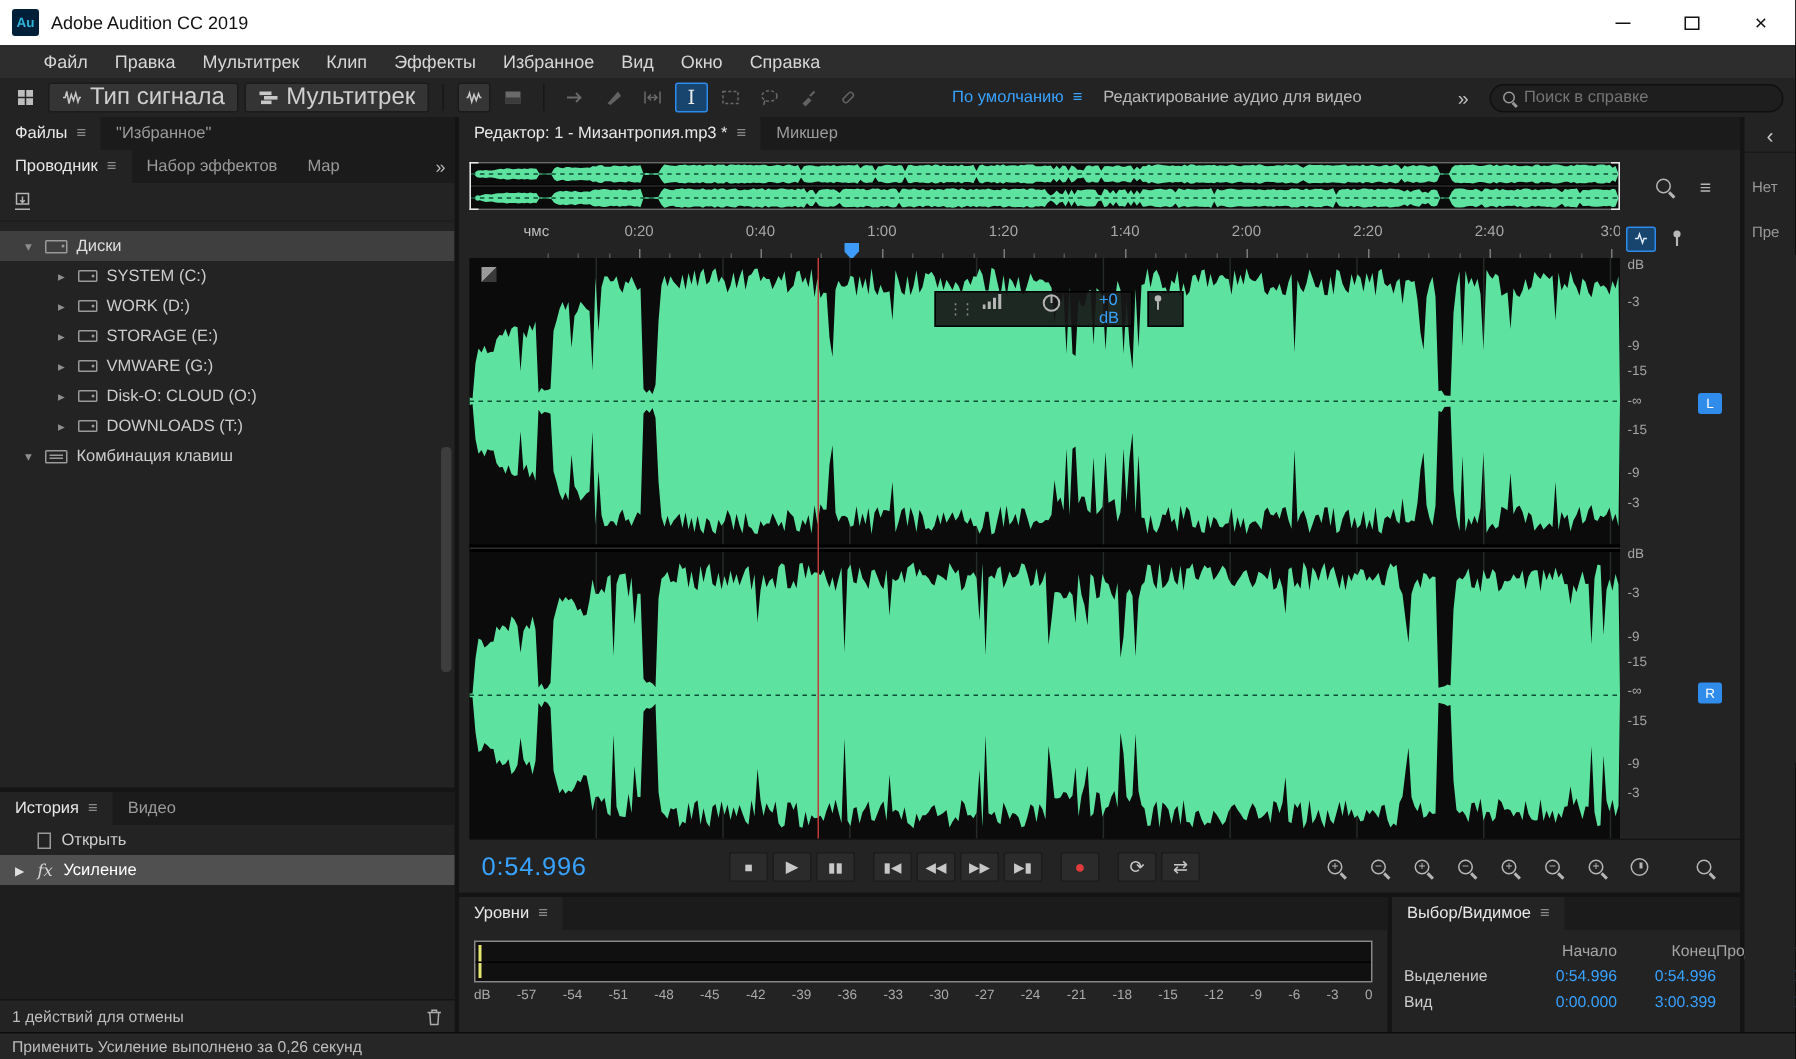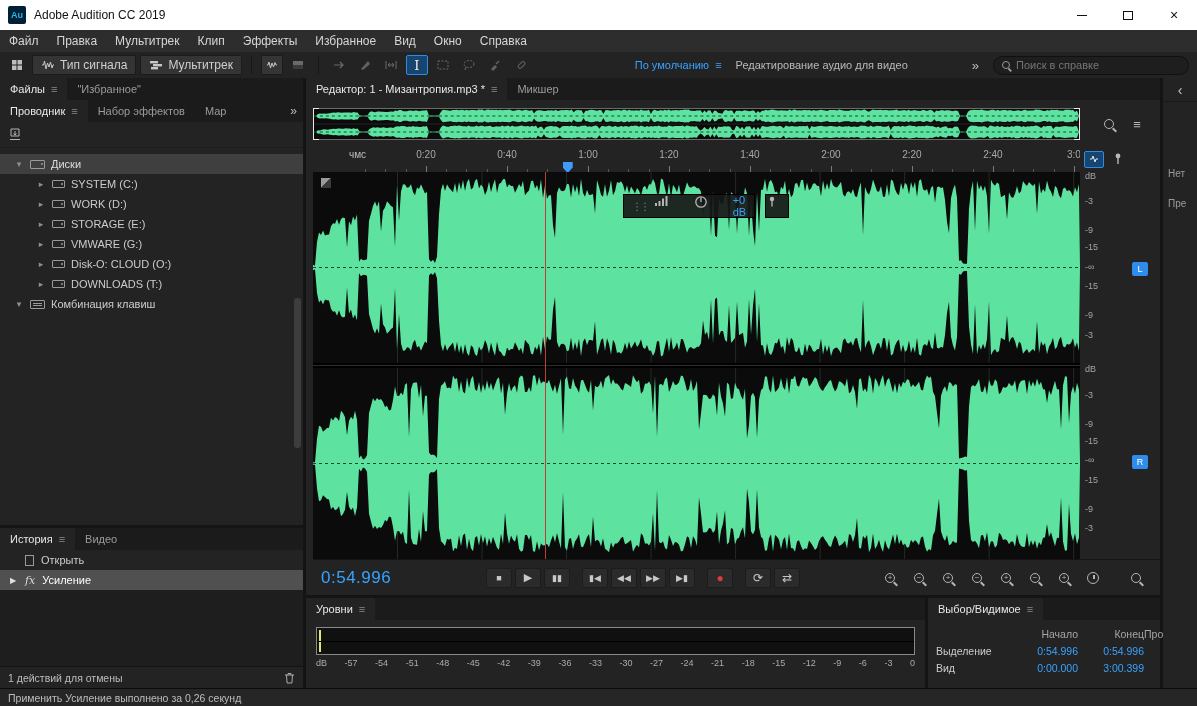--- a/index.html
+++ b/index.html
@@ -10,27 +10,27 @@
   
   .titlebar { height:30px; background:#ffffff; color:#000; display:flex; align-items:center; padding-left:8px; }
   .logo { width:18px; height:18px; background:#00203a; color:#2bb3d8; font-size:9px; font-weight:bold; display:flex; align-items:center; justify-content:center; border-radius:2px; }
   .wtitle { margin-left:8px; font-size:12px; color:#111; }
   .wincontrols { margin-left:auto; display:flex; height:30px; }
   .wc { width:46px; height:30px; display:flex; align-items:center; justify-content:center; font-size:14px; color:#111; cursor:default; }
   .wc .min { width:10px; height:1px; background:#111; display:block; }
   .wc .max { width:10px; height:9px; border:1px solid #111; display:block; }
 
   
-  .menubar { height:22px; background:#2d2d2d; display:flex; align-items:center; padding-left:0; }
+  .menubar { height:22px; background:#2d2d2d; display:flex; align-items:center; padding-left:20px; }
   .mitem { padding:0 9px; font-size:12px; color:#d6d6d6; line-height:22px; }
 
   
   .toolbar { height:26px; background:#232323; display:flex; align-items:center; padding:0 6px; gap:4px; }
   .tb-ic { display:flex; align-items:center; justify-content:center; width:22px; height:20px; }
-  .tb-btn { display:flex; align-items:center; gap:5px; background:#343434; border:1px solid #1b1b1b; border-radius:2px; color:#cfcfcf; height:20px; padding:0 8px; font-size:12px; font-family:inherit; }
+  .tb-btn { display:flex; align-items:center; gap:5px; background:#343434; border:1px solid #1b1b1b; border-radius:2px; color:#cfcfcf; height:20px; padding:0 8px; font-size:16px; font-family:inherit; }
   .sep { width:1px; height:18px; background:#171717; margin:0 5px; }
   .tool { width:22px; height:20px; display:flex; align-items:center; justify-content:center; opacity:.45; border-radius:2px; }
   .tool.active { opacity:1; background:#17456d; border:1px solid #2d8ceb; }
   .tool .ibeam { font-family:"DejaVu Serif", serif; font-size:13px; color:#eaeaea; }
   .spacer { flex:1; }
   .ws-label { color:#38a2ff; display:flex; gap:6px; align-items:center; margin-right:10px; }
   .ws-hint { color:#b9b9b9; margin-right:60px; }
   .ovf { color:#bdbdbd; font-size:13px; margin-right:10px; }
   .search { display:flex; align-items:center; gap:6px; background:#1e1e1e; border:1px solid #101010; border-radius:10px; height:19px; width:196px; padding:0 8px; margin-right:2px; }
   .search input { background:transparent; border:none; outline:none; color:#cccccc; font-size:11px; width:150px; font-family:inherit; }
@@ -135,21 +135,21 @@
   .yline { position:absolute; left:2px; top:2px; bottom:2px; width:2px; background:#e6e670; }
   .lscale { display:flex; justify-content:space-between; padding:1px 10px 0 10px; font-size:9px; color:#ababab; }
   .selection-panel { width:232px; display:flex; flex-direction:column; }
   .sel-grid { display:grid; grid-template-columns:76px 66px 66px 76px; padding:8px 6px 0 8px; row-gap:5px; font-size:10.5px; }
   .sel-grid .hd { color:#a5a5a5; text-align:right; }
   .sel-grid .lb { color:#cccccc; text-align:left; }
   .sel-grid .vl { color:#38a2ff; text-align:right; }
 
   
   .collapse { height:24px; display:flex; align-items:center; justify-content:center; color:#c9c9c9; font-size:14px; border-bottom:1px solid #1a1a1a; }
-  .rslabel { position:absolute; left:5px; color:#9a9a9a; font-size:10px; white-space:nowrap; overflow:hidden; width:28px;margin-top:48px; }
+  .rslabel { position:absolute; left:5px; color:#9a9a9a; font-size:10px; white-space:nowrap; overflow:hidden; width:28px; }
 
   
   .statusbar { height:18px; background:#262626; border-top:1px solid #0c0c0c; display:flex; align-items:center; padding:0 56px 0 8px; font-size:10.5px; color:#bdbdbd; }
   .sb-right { margin-left:auto; display:flex; gap:28px; }
 
   svg.ic { display:block; }
 </style>
 </head>
 <body>
 

